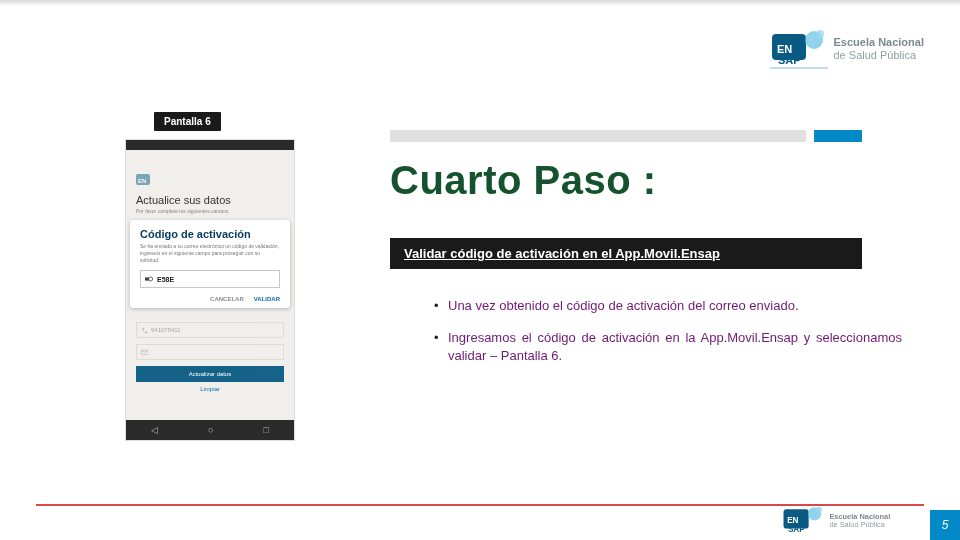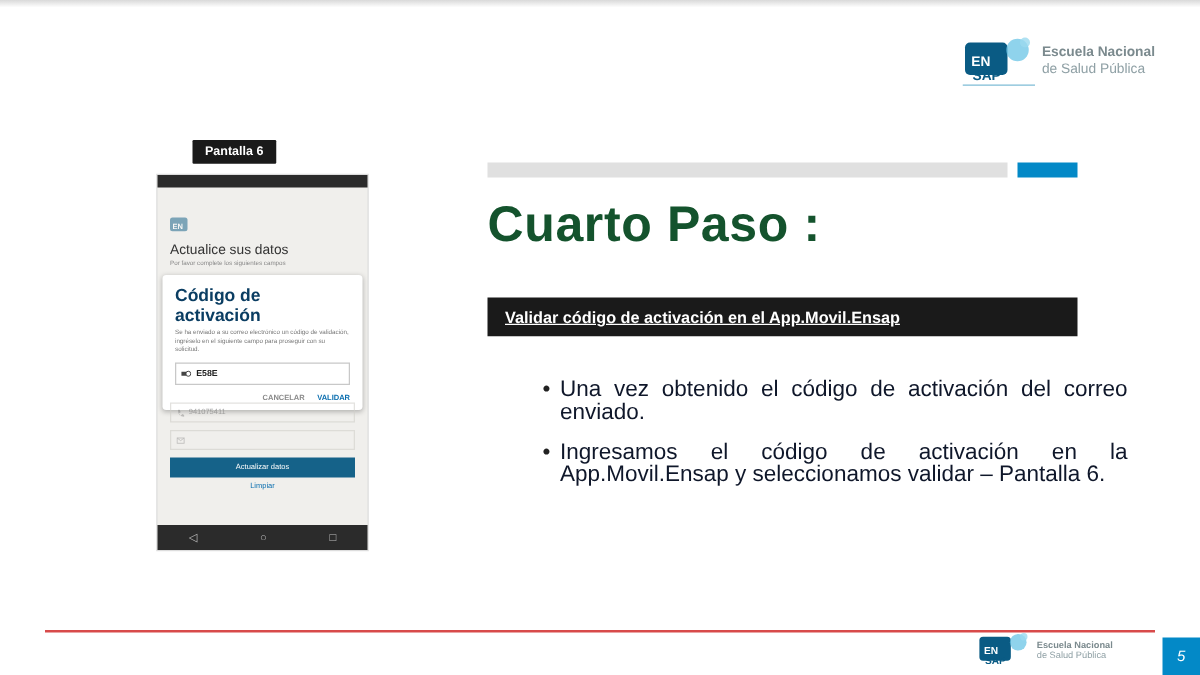--- a/index.html
+++ b/index.html
@@ -14,21 +14,21 @@
   
   .phone-wrap{position:absolute;left:126px;top:118px;width:140px;}
   .phone-caption{position:absolute;top:-6px;left:28px;background:#1a1a1a;color:#fff;font-size:10px;font-weight:700;padding:4px 10px;border-radius:1px;}
   .phone{margin-top:22px;width:168px;height:300px;background:#f0efec;position:relative;box-shadow:0 0 0 1px #ddd;}
   .phone-status{height:10px;background:#2b2b2b;}
   .phone-body{padding:22px 10px 0 10px;height:246px;position:relative;box-sizing:border-box;}
   .phone-logo{font-size:9px;color:#5a7fa0;font-weight:700;opacity:.5;}
   .phone-title{font-size:11px;color:#333;font-weight:500;margin-top:4px;}
   .phone-sub{font-size:5px;color:#888;margin-top:2px;}
   .modal{position:absolute;top:70px;left:4px;right:4px;background:#fff;border-radius:3px;box-shadow:0 1px 4px rgba(0,0,0,.25);padding:8px 10px 6px 10px;}
-  .modal-title{font-size:14px;font-weight:700;color:#0a3d62;}
+  .modal-title{font-size:11px;font-weight:700;color:#0a3d62;}
   .modal-sub{font-size:5px;color:#777;margin:3px 0 6px 0;line-height:7px;}
   .modal-input{border:1px solid #c8c8c8;height:16px;display:flex;align-items:center;padding:0 4px;gap:4px;}
   .modal-input svg{width:8px;height:8px;}
   .modal-input span{font-size:7px;font-weight:700;color:#222;}
   .modal-actions{display:flex;justify-content:flex-end;gap:10px;margin-top:8px;font-size:6px;font-weight:700;}
   .modal-actions .cancel{color:#8a8a8a;}
   .modal-actions .validate{color:#0a6eaf;}
   .phone-fields{position:absolute;left:10px;right:10px;top:172px;}
   .fake-field{border:1px solid #d0cec9;height:14px;margin-bottom:6px;opacity:.6;display:flex;align-items:center;padding-left:4px;}
   .fake-field svg{width:7px;height:7px;opacity:.6;}
@@ -36,21 +36,21 @@
   .fake-link{font-size:6px;color:#0a6eaf;text-align:center;margin-top:4px;}
   .phone-nav{position:absolute;bottom:0;left:0;right:0;height:20px;background:#2b2b2b;display:flex;align-items:center;justify-content:space-around;}
   .phone-nav span{color:#bbb;font-size:9px;}
   
   .title-block{position:absolute;left:390px;top:140px;}
   .title-tag{position:absolute;left:390px;top:130px;width:472px;height:14px;}
   .title-tag::before{content:"";position:absolute;left:0;width:416px;height:12px;background:#e0e0e0;}
   .title-tag::after{content:"";position:absolute;right:0;width:48px;height:12px;background:#0389c7;}
   .big-title{font-size:40px;font-weight:700;color:#14532d;letter-spacing:.5px;margin-top:18px;}
   .subtitle-bar{position:absolute;left:390px;top:238px;width:472px;background:#1a1a1a;color:#fff;font-size:13px;font-weight:600;padding:8px 14px;box-sizing:border-box;text-decoration:underline;}
-  .bullets{position:absolute;left:390px;top:284px;width:472px;font-size:18px;color:#0f172a;}
+  .bullets{position:absolute;left:390px;top:284px;width:472px;font-size:13px;color:#701a75;}
   .bullets li{list-style:none;position:relative;padding-left:18px;margin:0 0 14px 0;line-height:18px;text-align:justify;}
   .bullets li::before{content:"•";position:absolute;left:4px;top:0;color:#222;}
   
   .footer{position:absolute;left:0;right:0;bottom:0;height:36px;}
   .footer-line{position:absolute;left:36px;right:36px;top:0;height:2px;background:#d84a4a;}
   .footer-logo{position:absolute;right:70px;bottom:4px;transform:scale(.74);transform-origin:right bottom;display:flex;align-items:center;gap:6px;}
   .footer-logo .logo-text{font-size:10px;line-height:11px;}
   .page-no{position:absolute;right:0;bottom:0;width:30px;height:30px;background:#0389c7;color:#fff;font-size:12px;font-style:italic;display:flex;align-items:center;justify-content:center;}
 </style>
 </head>

